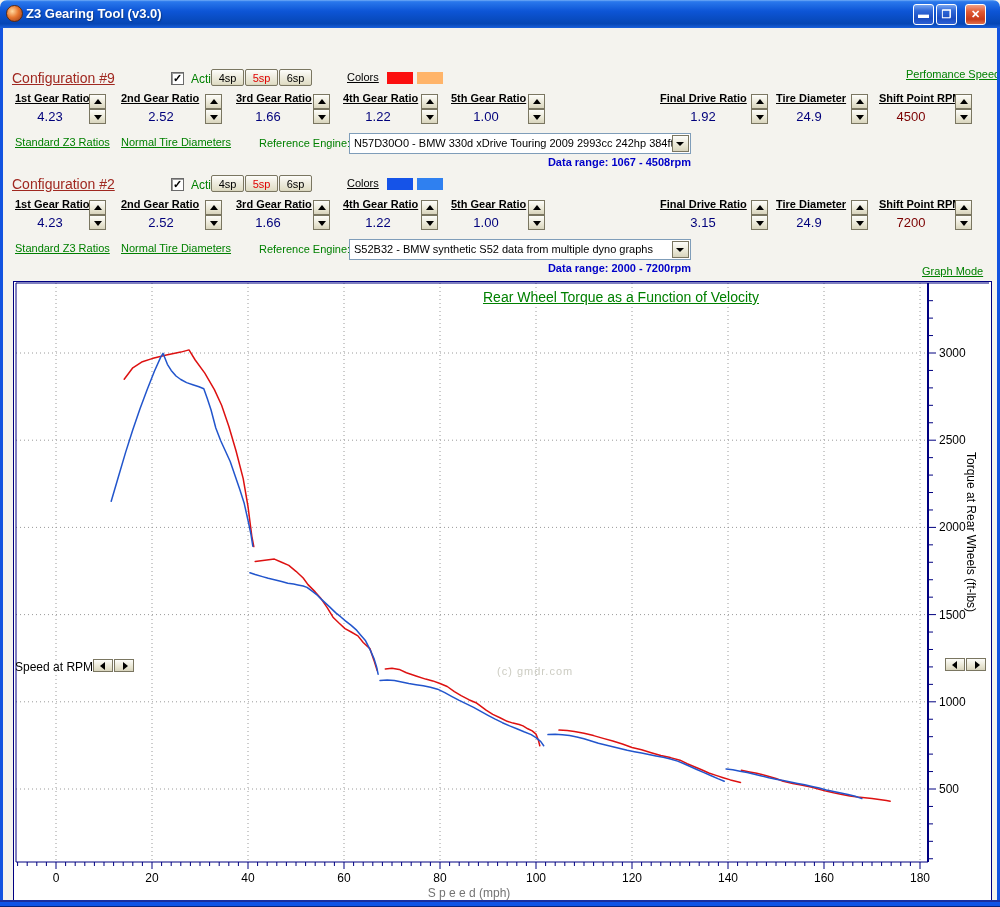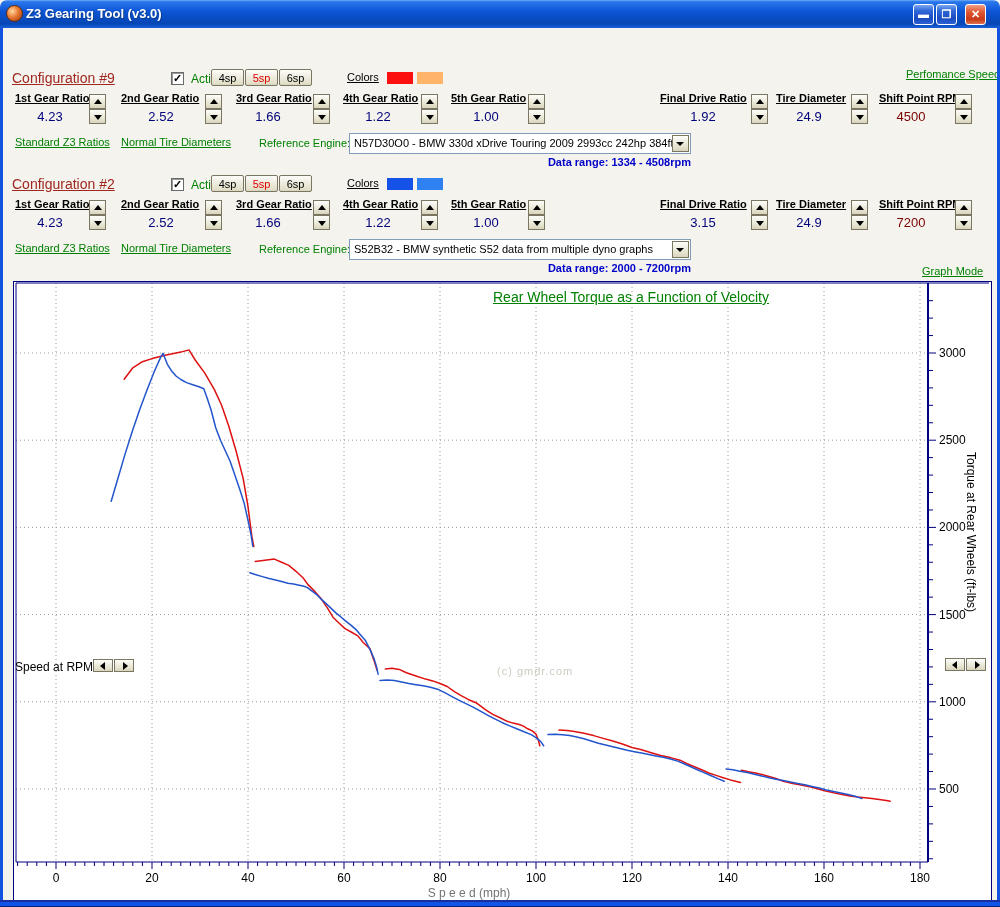--- a/index.html
+++ b/index.html
@@ -51,21 +51,21 @@
   .ref-engine{position:absolute;font-size:11px;color:#008000;white-space:nowrap;}
   .combo{position:absolute;width:342px;height:21px;background:#fff;border:1px solid #7f9db9;box-sizing:border-box;}
   .combo-text{position:absolute;left:4px;top:3px;right:18px;font-size:11px;color:#000;white-space:nowrap;overflow:hidden;}
   .combo-btn{position:absolute;right:1px;top:1px;width:17px;height:17px;box-sizing:border-box;border:1px solid #7a7661;
     background:linear-gradient(180deg,#fdfdfa,#e6e3cf 70%,#d8d4bd);cursor:pointer;}
   .combo-btn .tri-dn{left:3px;top:6px;border-left:4px solid transparent;border-right:4px solid transparent;border-top:4px solid #000;}
   .data-range{position:absolute;font-size:11px;font-weight:bold;color:#0000c8;white-space:nowrap;text-align:right;width:200px;}
   
   .chart-panel{position:absolute;left:10px;top:253px;width:979px;height:625px;background:#fff;
     border:1px solid #000080;box-sizing:border-box;}
-  .chart-title{position:absolute;left:342px;top:7px;width:550px;text-align:center;font-size:14px;
+  .chart-title{position:absolute;left:332px;top:7px;width:550px;text-align:center;font-size:14px;
     color:#008000;text-decoration:underline;white-space:nowrap;}
   .x-label{position:absolute;left:345px;top:604px;width:220px;text-align:center;font-size:12px;color:#737373;white-space:nowrap;}
   .y-label{position:absolute;left:950px;top:170px;font-size:12px;color:#000;writing-mode:vertical-rl;white-space:nowrap;}
   
   .footer-label{position:absolute;font-size:12px;color:#000;white-space:nowrap;}
   .mini-btn{position:absolute;width:20px;height:13px;box-sizing:border-box;border:1px solid #7a7661;
     background:linear-gradient(180deg,#fdfdfa,#e6e3cf 70%,#d8d4bd);cursor:pointer;}
   .mini-btn .tri-l{left:6px;top:2px;}
   .mini-btn .tri-r{left:8px;top:2px;}
   .watermark{position:absolute;font-size:11px;color:#ccccc2;letter-spacing:1px;white-space:nowrap;}
@@ -179,21 +179,21 @@
 
     <span class="green-link" style="left:12px;top:108px;">Standard Z3 Ratios</span>
     <span class="green-link" style="left:118px;top:108px;">Normal Tire Diameters</span>
     <span class="ref-engine" style="left:256px;top:109px;">Reference Engine:</span>
     <div class="combo" style="left:346px;top:105px;">
       <span class="combo-text">N57D30O0 - BMW 330d xDrive Touring 2009 2993cc 242hp 384ftlt</span>
       <span class="combo-btn">
           <i class="tri-dn"></i>
         </span>
     </div>
-    <span class="data-range" style="left:488px;top:128px;">Data range: 1334 - 4508rpm</span>
+    <span class="data-range" style="left:488px;top:128px;">Data range: 1067 - 4508rpm</span>
 
     <span class="cfg-title" style="left:9px;top:148px;">Configuration #2</span>
     <span class="checkbox" style="left:168px;top:150px;">✓</span>
     <span class="active-label" style="left:188px;top:150px;">Active</span>
     <button class="xp-btn" style="left:208px;top:147px;width:33px;height:17px;">4sp</button>
     <button class="xp-btn sel" style="left:242px;top:147px;width:33px;height:17px;">5sp</button>
     <button class="xp-btn" style="left:276px;top:147px;width:33px;height:17px;">6sp</button>
     <span class="colors-label" style="left:344px;top:149px;">Colors</span>
     <span class="swatch" style="left: 384px; top: 150px; background-color: rgb(21, 83, 232);"></span>
     <span class="swatch" style="left: 414px; top: 150px; background-color: rgb(47, 128, 240);"></span>

